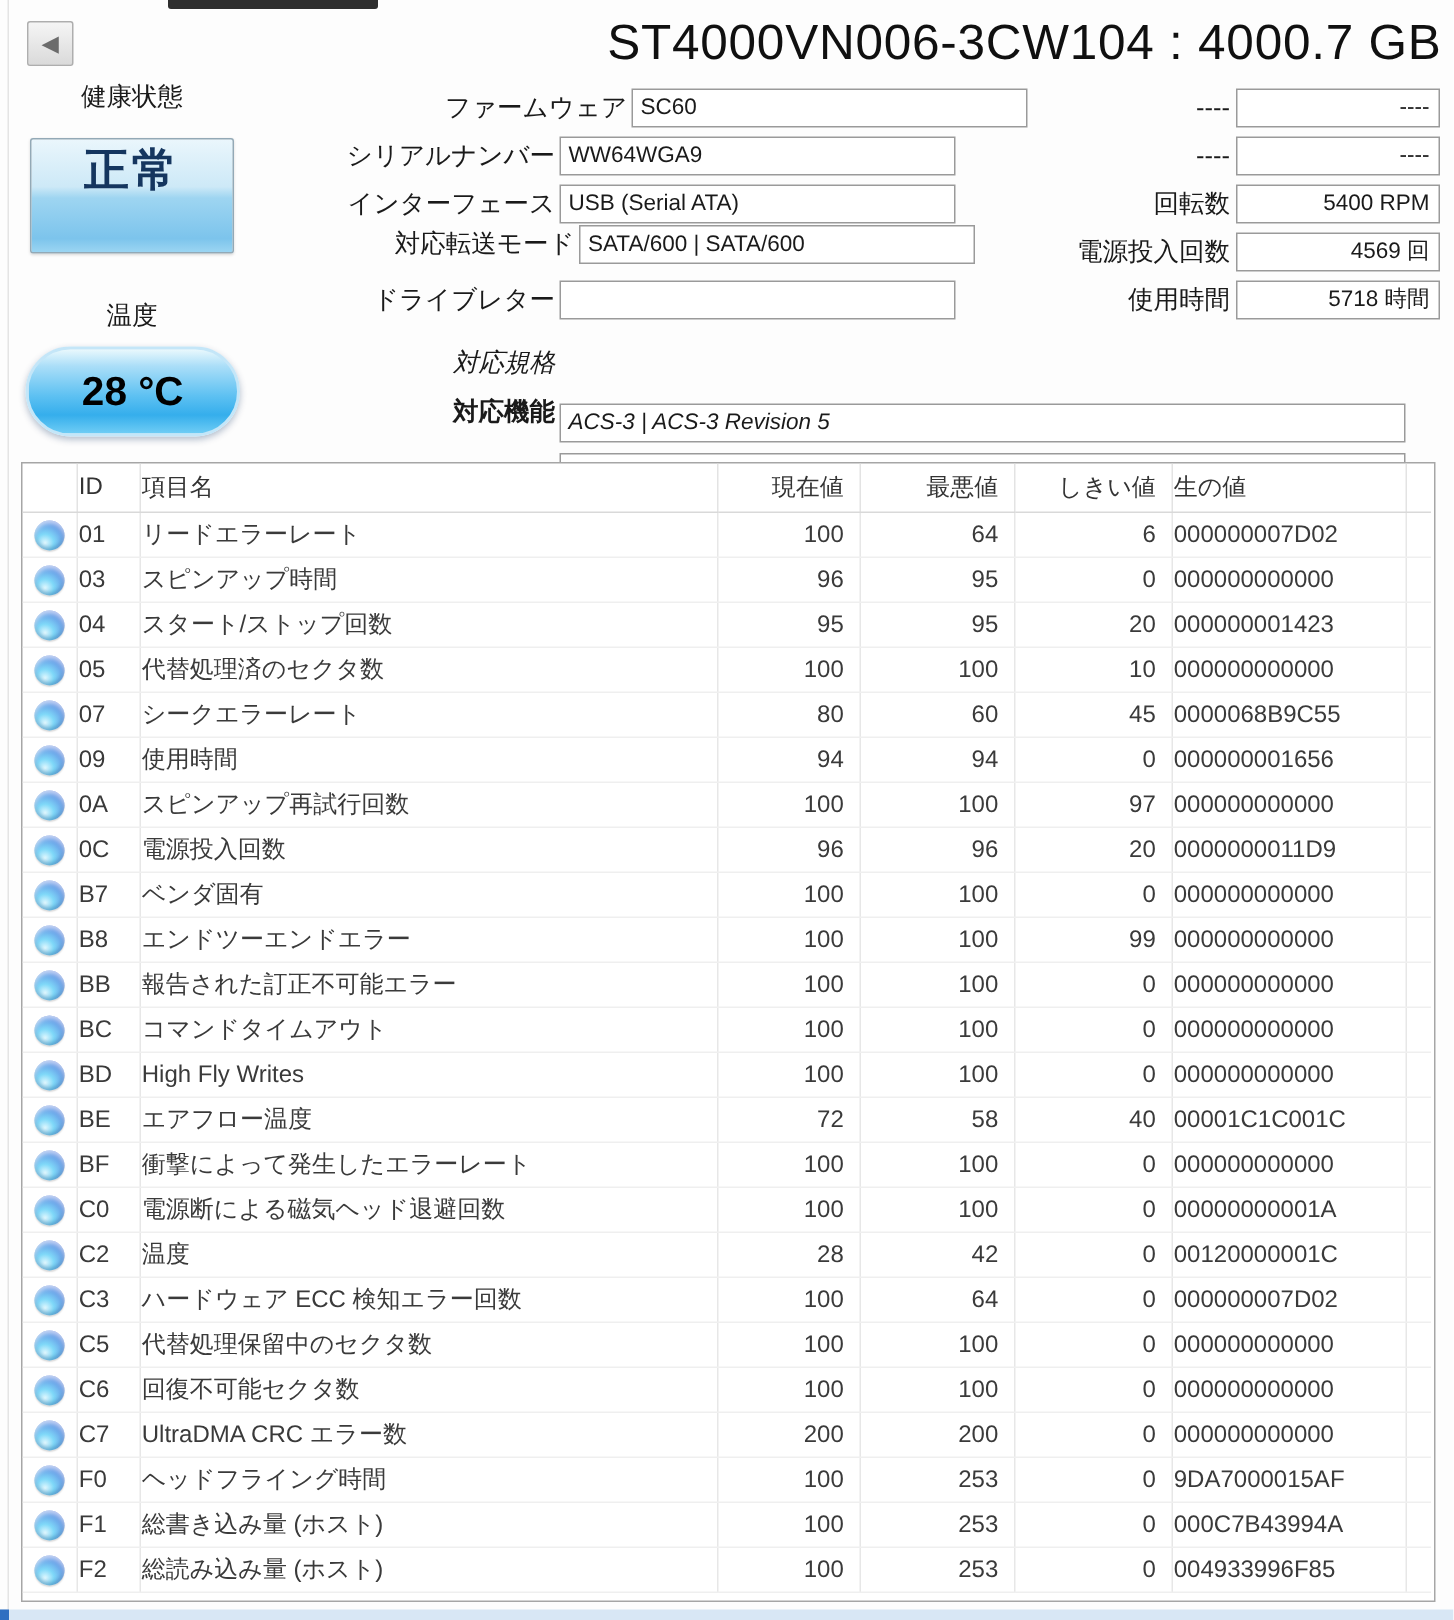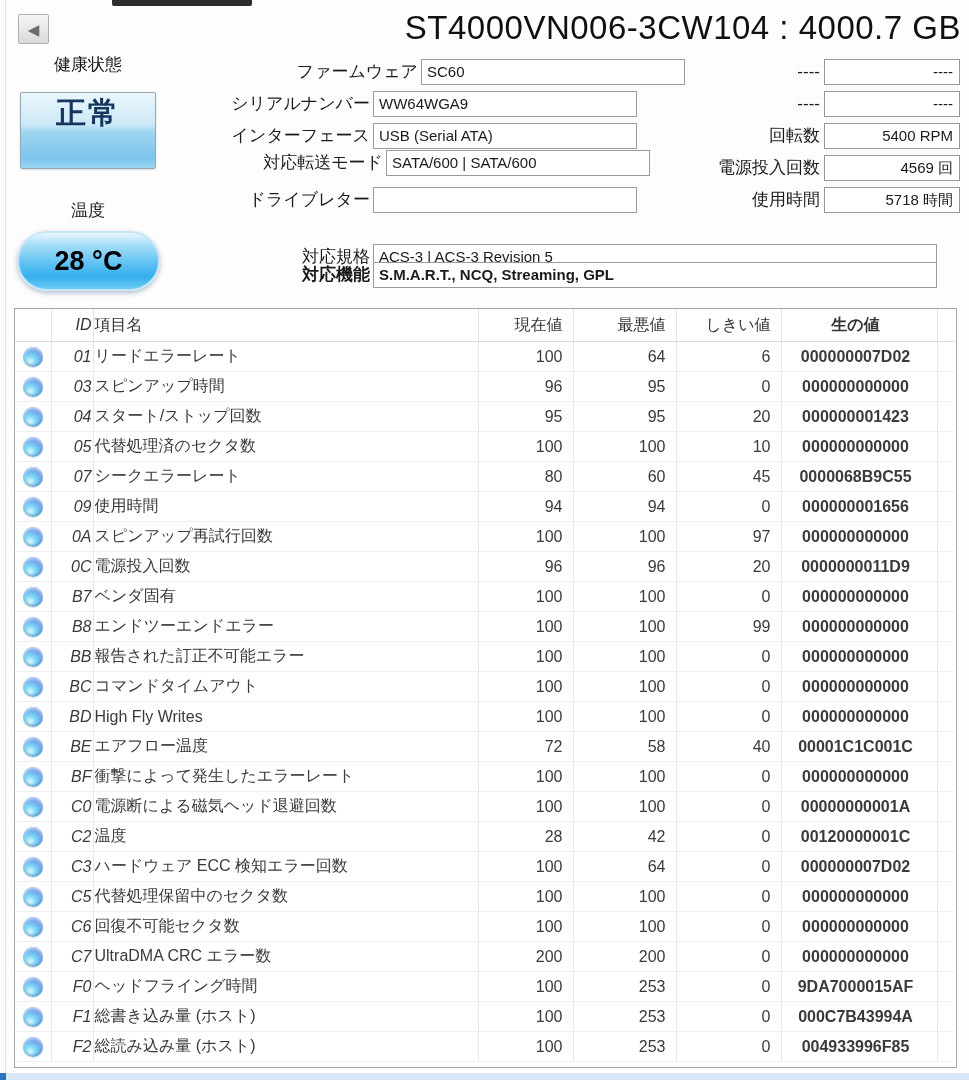--- a/index.html
+++ b/index.html
@@ -44,37 +44,37 @@
   }
   .temp-pill span{font-size:27px;font-weight:bold;color:#000;}
 
   .form-row{position:absolute;left:0;width:969px;height:26px;}
   .form-label{position:absolute;left:180px;width:190px;text-align:right;font-size:17px;line-height:26px;white-space:nowrap;}
   .form-field{
     position:absolute;left:373px;top:0;width:252px;height:24px;
     border:1px solid #9a9a9a;background:#fff;font-size:15px;line-height:24px;
     padding:0 5px;white-space:nowrap;overflow:hidden;
   }
-  .form-field.wide{width:552px;}
+  .form-field.wide{width:552px;margin-top:40px;}
   .stat .form-label{left:620px;width:200px;}
   .stat .form-field{left:824px;width:122px;text-align:right;padding:0 6px;}
 
   .smart-panel{
     position:absolute;left:14px;top:308px;width:941px;height:758px;
     border:1px solid #a6a6a6;background:#fff;overflow:hidden;
   }
   table{border-collapse:collapse;table-layout:fixed;width:939px;font-size:16px;color:#3a3a3a;}
   th{font-weight:normal;height:30px;border-bottom:1px solid #d9d9d9;border-right:1px solid #e3e3e3;color:#333;}
   td{height:27px;border-bottom:1px solid #efefef;border-right:1px solid #e7e7e7;white-space:nowrap;overflow:hidden;}
   th:last-child,td:last-child{border-right:none;}
   .c-orb{width:36px;} .c-id{width:42px;} .c-name{width:385px;}
   .c-cur{width:95px;} .c-wor{width:103px;} .c-thr{width:105px;}
   .c-raw{width:156px;} .c-sp{width:17px;}
-  .al{text-align:left;} .ac{text-align:right;font-style:italic;} .ar{text-align:right;padding-right:10px;}
-  .raw{text-align:center;padding-right:8px;font-weight:bold;}
+  .al{text-align:left;} .ac{text-align:left;} .ar{text-align:right;padding-right:10px;}
+  .raw{text-align:left;padding-right:8px;}
   .orb{
     width:20px;height:20px;border-radius:50%;margin:0 auto;
     background:radial-gradient(circle at 35% 75%,#e2f9ff 0%,#7fd8f8 30%,#5f86e0 80%,#5868cc 100%);
     box-shadow:inset 0 2px 3px rgba(255,255,255,.65), inset 0 -2px 3px rgba(0,60,120,.3), 0 1px 1px rgba(0,0,0,.15);
   }
 </style>
 </head>
 <body>
 
 <div class="left-edge"></div>
@@ -110,21 +110,21 @@
       <div class="form-field">USB (Serial ATA)</div>
     </div>
     <div class="form-row" style="top: 150px; margin-left: 13px;">
       <span class="form-label">対応転送モード</span>
       <div class="form-field">SATA/600 | SATA/600</div>
     </div>
     <div class="form-row" style="top: 187px;">
       <span class="form-label">ドライブレター</span>
       <div class="form-field"></div>
     </div>
-    <div class="form-row" style="top: 244px;">
+    <div class="form-row" style="top: 229px; font-style: italic;">
       <span class="form-label">対応規格</span>
       <div class="form-field wide">ACS-3 | ACS-3 Revision 5</div>
     </div>
     <div class="form-row" style="top: 262px; font-weight: bold;">
       <span class="form-label">対応機能</span>
       <div class="form-field wide">S.M.A.R.T., NCQ, Streaming, GPL</div>
     </div>
   </div>
 <div id="stat-form">
     <div class="form-row stat" style="top: 59px;">

